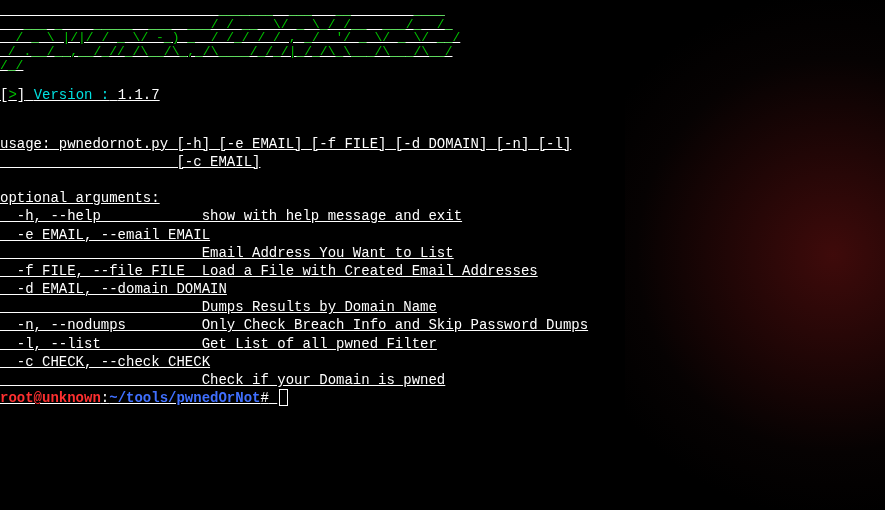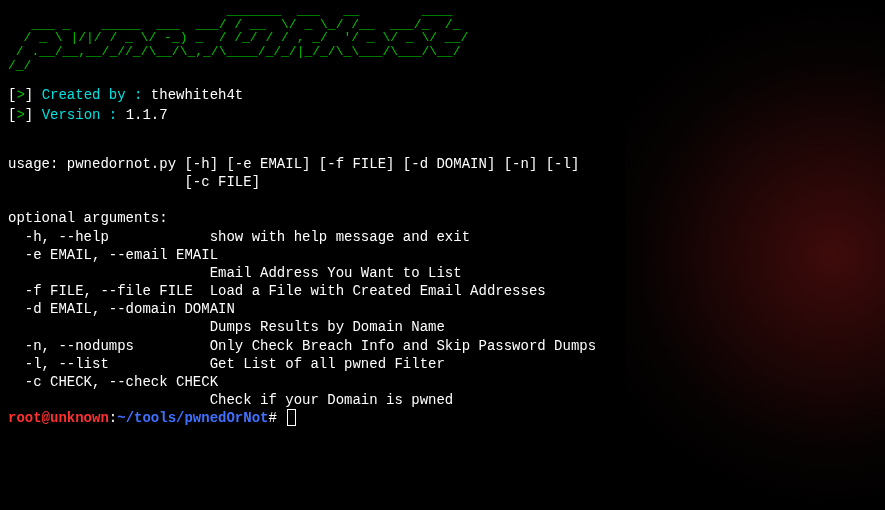--- a/index.html
+++ b/index.html
@@ -24,21 +24,22 @@
       right: 0;
       width: 260px;
       height: 100%;
       background: radial-gradient(circle at 80% 50%, rgba(180, 30, 30, 0.35), rgba(30, 10, 10, 0.2) 60%, transparent 80%);
       pointer-events: none;
       z-index: 0;
     }
     .terminal {
       position: relative;
       z-index: 1;
-      padding: 4px 0 0 8px;
+      padding: 4px 0 0 0;
+      text-decoration: underline;
     }
     pre.ascii {
       color: #00c000;
       font-family: 'Courier New', monospace;
       font-size: 13px;
       line-height: 1.05;
       white-space: pre;
       margin-bottom: 14px;
     }
     .info-line {
@@ -76,35 +77,30 @@
 <div class="bg-overlay"></div>
 
 <div class="terminal">
 
   <pre class="ascii">                            _______  ___   __        ____
    ___ _    _____  ___  ___/ / __  \/ _ \_/ /__  ___/_  /_
   / _ \ |/|/ / _ \/ -_) _  / /_/ / / , _/  '/ _ \/ _ \/ __/
  / .__/__,__/_//_/\__/\_,_/\____/_/_/|_/_/\_\___/\___/\__/
 /_/</pre>
 
-  <div class="info-line">
-    <span class="bracket">[</span><span class="arrow">&gt;</span><span class="bracket">]</span>
-    <span class="cyan">Created by :</span>
-    <span class="white">thewhiteh4t</span>
-  </div>
 
   <div class="info-line">
     <span class="bracket">[</span><span class="arrow">&gt;</span><span class="bracket">]</span>
     <span class="cyan">Version    :</span>
     <span class="white">1.1.7</span>
   </div>
 
   <div class="output">
 <span>usage: pwnedornot.py [-h] [-e EMAIL] [-f FILE] [-d DOMAIN] [-n] [-l]</span>
-<span>                     [-c FILE]</span>
+<span>                     [-c EMAIL]</span>
 
 <span>optional arguments:</span>
 <span>  -h, --help            show with help message and exit</span>
 <span>  -e EMAIL, --email EMAIL</span>
 <span>                        Email Address You Want to List</span>
 <span>  -f FILE, --file FILE  Load a File with Created Email Addresses</span>
 <span>  -d EMAIL, --domain DOMAIN</span>
 <span>                        Dumps Results by Domain Name</span>
 <span>  -n, --nodumps         Only Check Breach Info and Skip Password Dumps</span>
 <span>  -l, --list            Get List of all pwned Filter</span>

